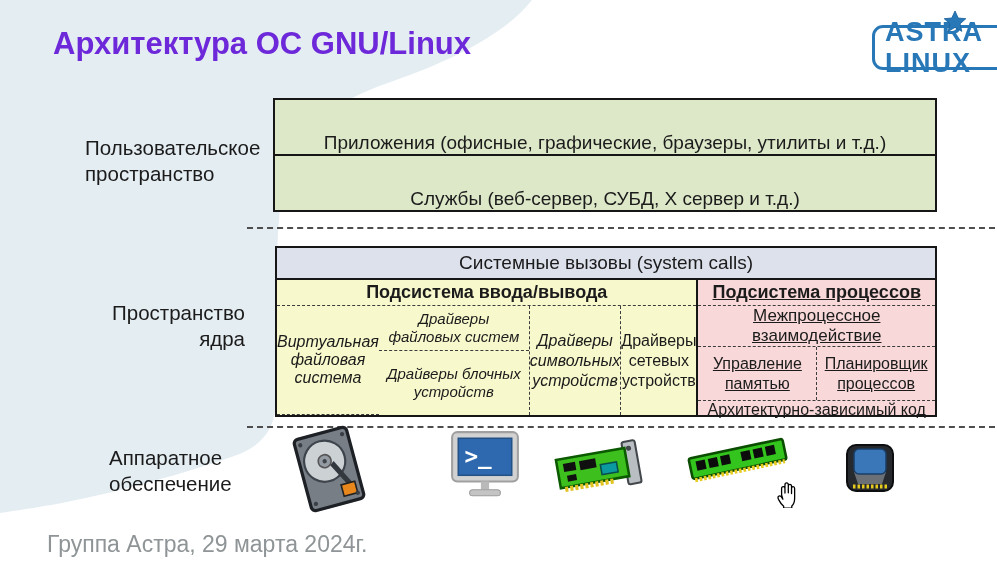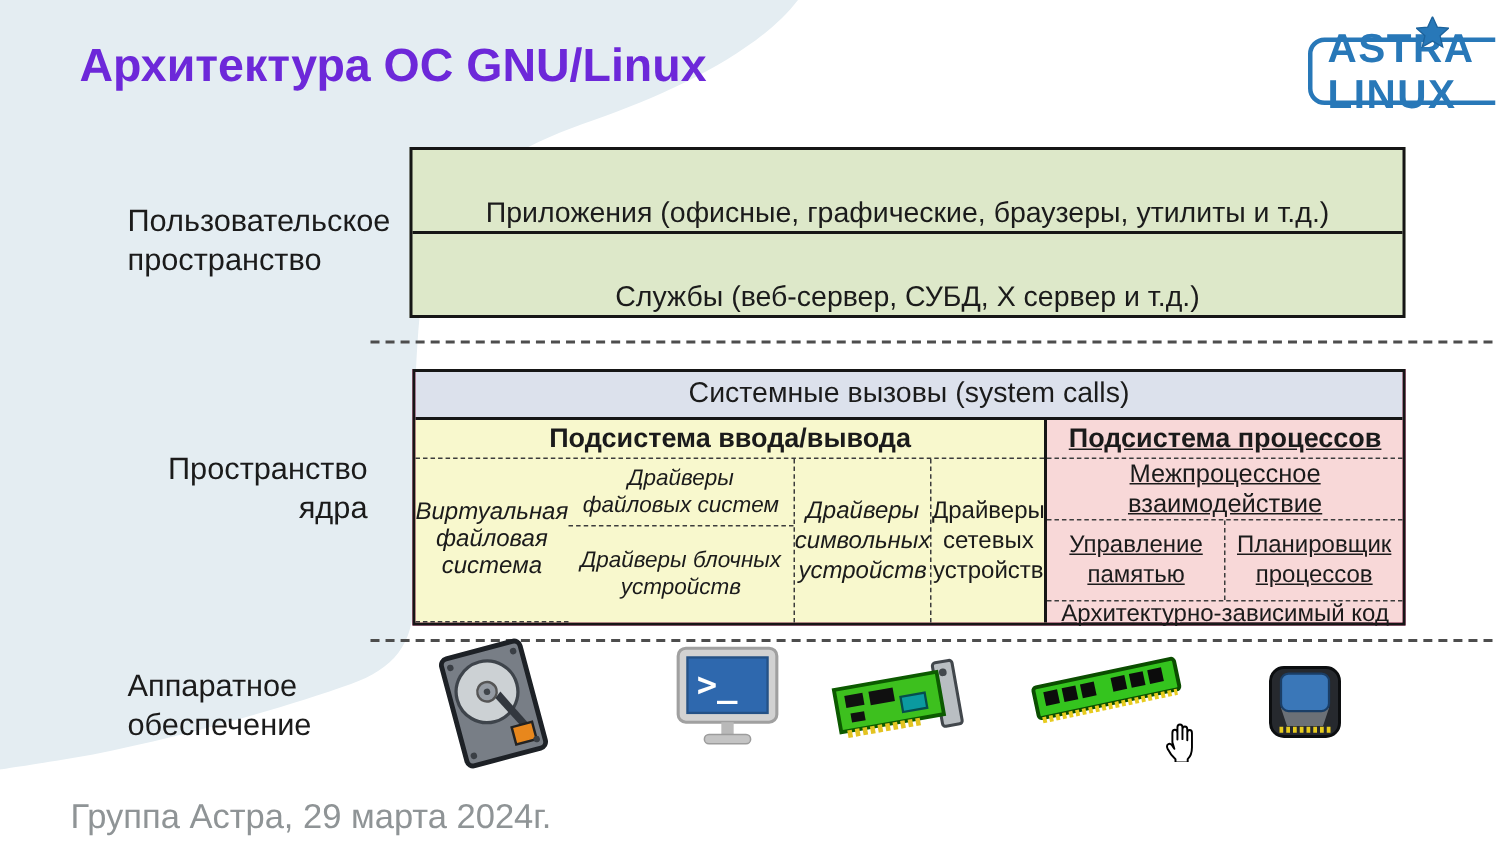--- a/index.html
+++ b/index.html
@@ -92,21 +92,21 @@
 
   <div class="abs logo-box">
     <span>ASTRA LINUX</span>
   </div>
   <svg class="abs logo-star" width="22" height="22" viewBox="0 0 20 20">
     <polygon points="10,0 12.9,6.4 19.8,7 14.6,11.7 16.2,18.5 10,14.9 3.8,18.5 5.4,11.7 0.2,7 7.1,6.4" fill="#2878b8" stroke="#1d639c" stroke-width="0.8"></polygon>
   </svg>
 
   <div class="abs side-label" style="top:135px;">Пользовательское пространство</div>
   <div class="abs side-label" style="top:300px;width:160px;text-align:right;">Пространство ядра</div>
-  <div class="abs side-label" style="top:445px;width:160px;">Аппаратное обеспечение</div>
+  <div class="abs side-label" style="top:445px;width:160px;margin-left:24px;">Аппаратное обеспечение</div>
 
   <div class="abs ustable">
     <div class="usrow">
         <span>Приложения (офисные, графические, браузеры, утилиты и т.д.)</span>
       </div>
     <div class="usrow">
         <span>Службы (веб-сервер, СУБД, X сервер и т.д.)</span>
       </div>
   </div>
 

